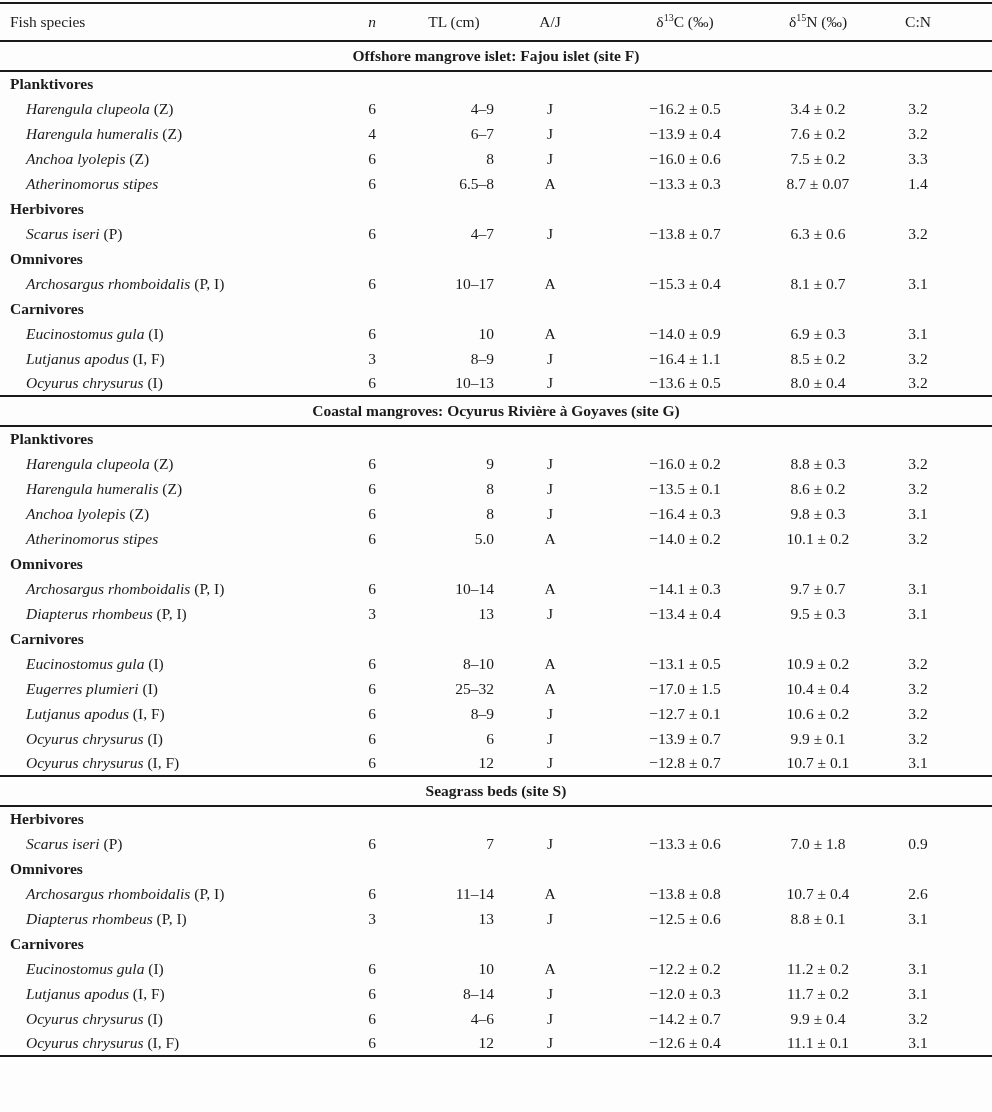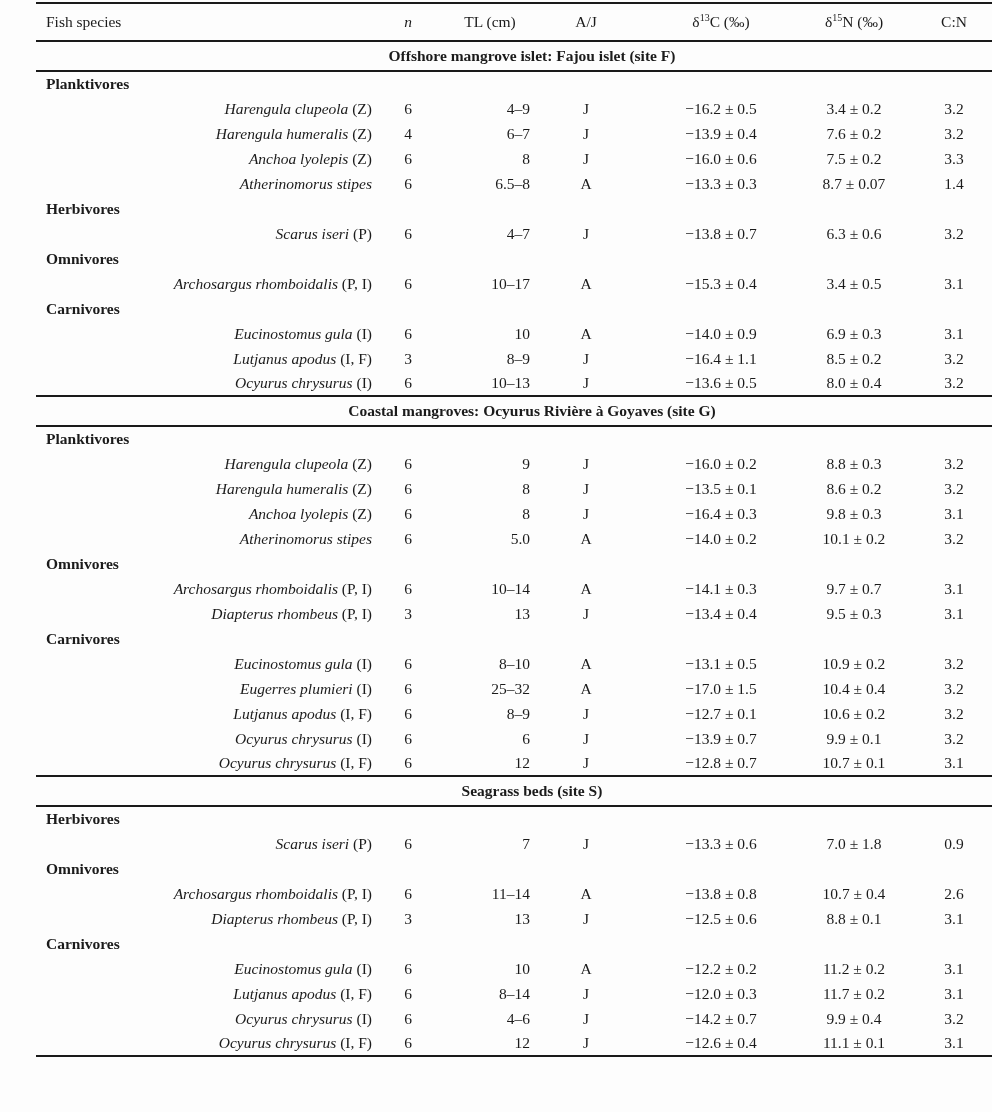--- a/index.html
+++ b/index.html
@@ -4,21 +4,21 @@
 <style>
   * { margin: 0; padding: 0; box-sizing: border-box; }
   html, body { background: #ffffff; }
   body {
     width: 992px; height: 1112px;
     font-family: "Liberation Serif", "DejaVu Serif", serif;
     color: #1b1b1b;
     background: #fdfdfd;
     overflow: hidden;
   }
-  .page { width: 992px; height: 892px; padding-top: 2px; padding-left: 36px; }
+  .page { width: 992px; height: 892px; padding-top: 2px; }
   table.isotable {
     width: 992px;
     border-collapse: collapse;
     table-layout: fixed;
     font-size: 15.5px;
     color: #1b1b1b;
   }
   col.c-species { width: 336px; }
   col.c-n       { width: 72px; }
   col.c-tl      { width: 92px; }
@@ -54,21 +54,21 @@
   tr.group-row td {
     font-weight: bold;
     text-align: left;
     padding-left: 10px;
     vertical-align: middle;
     white-space: nowrap;
     margin-left: 9px;
   }
   tr.data-row { height: 25px; }
   tr.data-row td { vertical-align: middle; white-space: nowrap; }
-  td.cell-species { text-align: right; padding-left: 26px; }
+  td.cell-species { text-align: left; padding-left: 26px; }
   td.cell-species .sp-name { font-style: italic; }
   td.cell-species .sp-note { font-style: normal; }
   td.cell-n    { text-align: center; }
   td.cell-tl   { text-align: right; padding-right: 6px; }
   td.cell-aj   { text-align: center; }
   td.cell-d13c { text-align: center; }
   td.cell-d15n { text-align: center; }
   td.cell-cn   { text-align: center; }
   tbody tr.last-row td { border-bottom: 2px solid #1a1a1a; }
 </style>
@@ -161,21 +161,21 @@
         </tr>
         <tr class="group-row">
           <td colspan="8">Omnivores</td>
         </tr>
         <tr class="data-row">
           <td class="cell-species"><span class="sp-name">Archosargus rhomboidalis</span> <span class="sp-note">(P, I)</span></td>
           <td class="cell-n">6</td>
           <td class="cell-tl">10–17</td>
           <td class="cell-aj">A</td>
           <td class="cell-d13c">−15.3 ± 0.4</td>
-          <td class="cell-d15n">3.4 ± 0.5</td>
+          <td class="cell-d15n">8.1 ± 0.7</td>
           <td class="cell-cn">3.1</td>
           <td></td>
         </tr>
         <tr class="group-row">
           <td colspan="8">Carnivores</td>
         </tr>
         <tr class="data-row">
           <td class="cell-species"><span class="sp-name">Eucinostomus gula</span> <span class="sp-note">(I)</span></td>
           <td class="cell-n">6</td>
           <td class="cell-tl">10</td>

